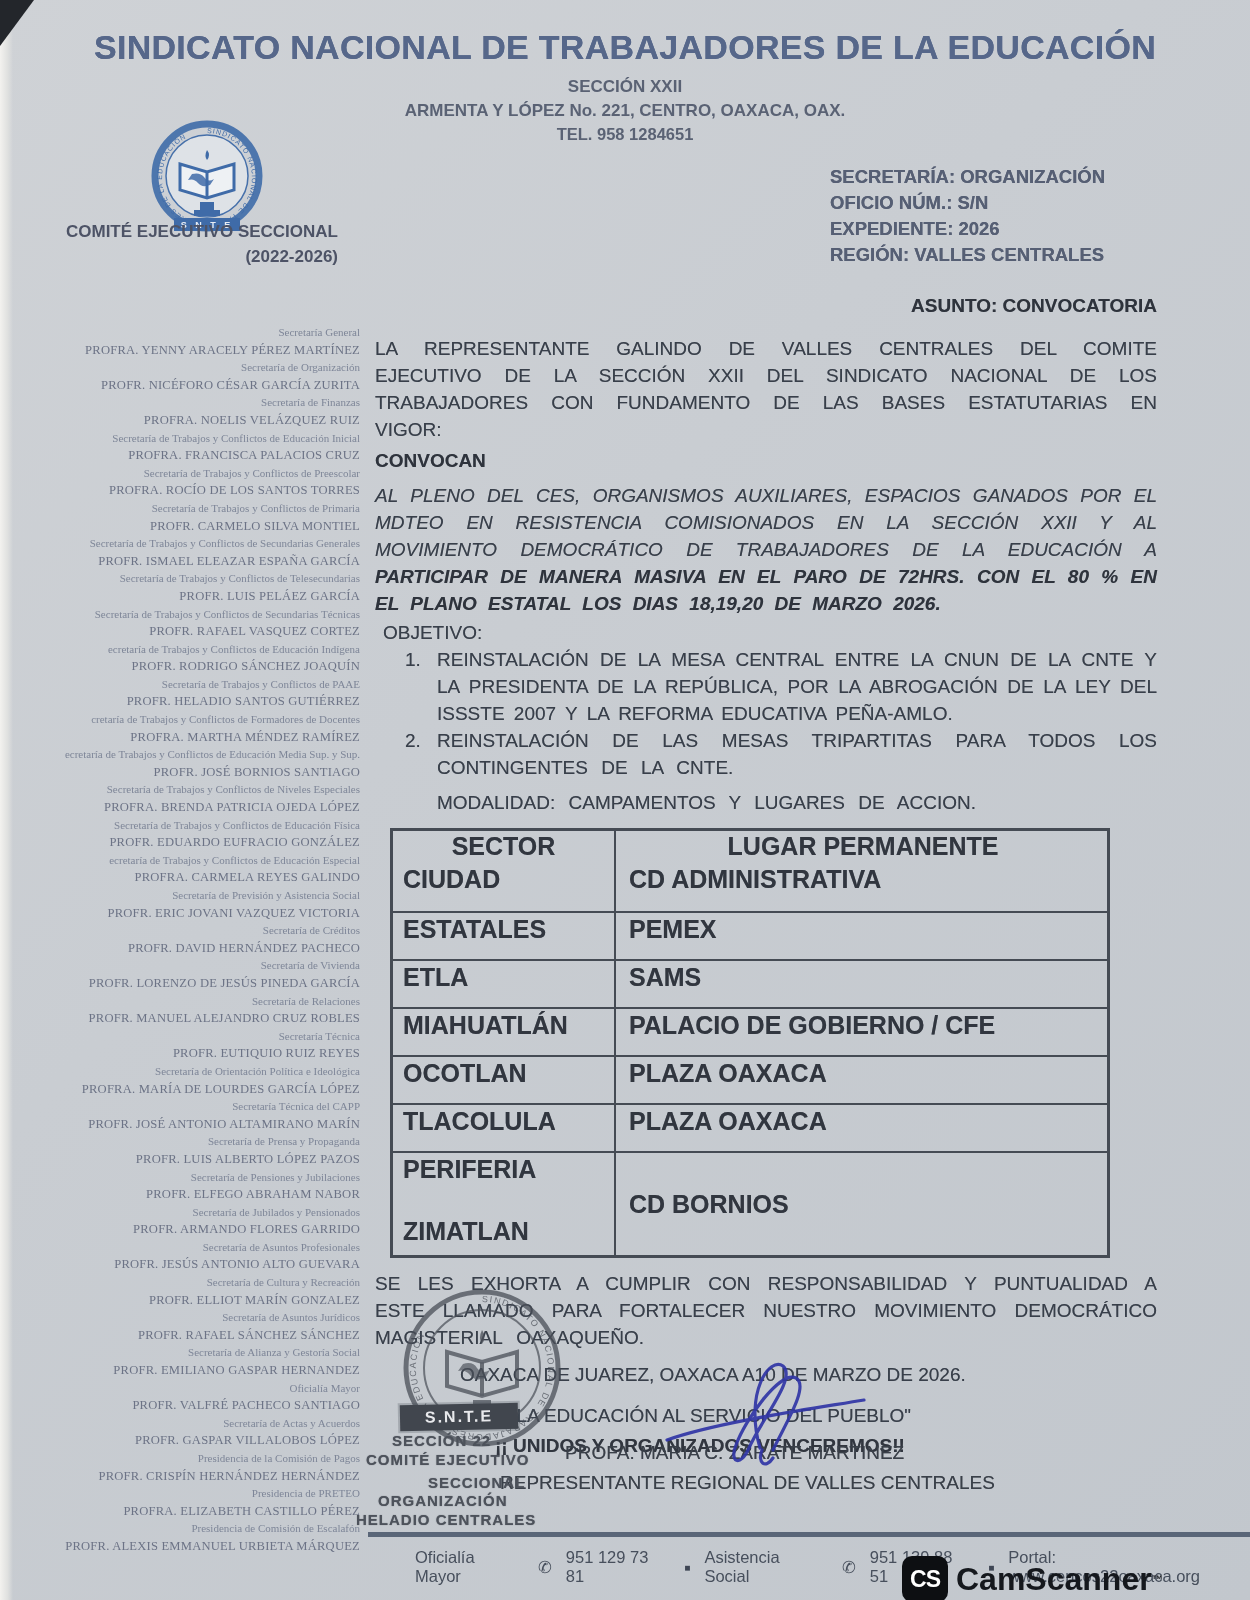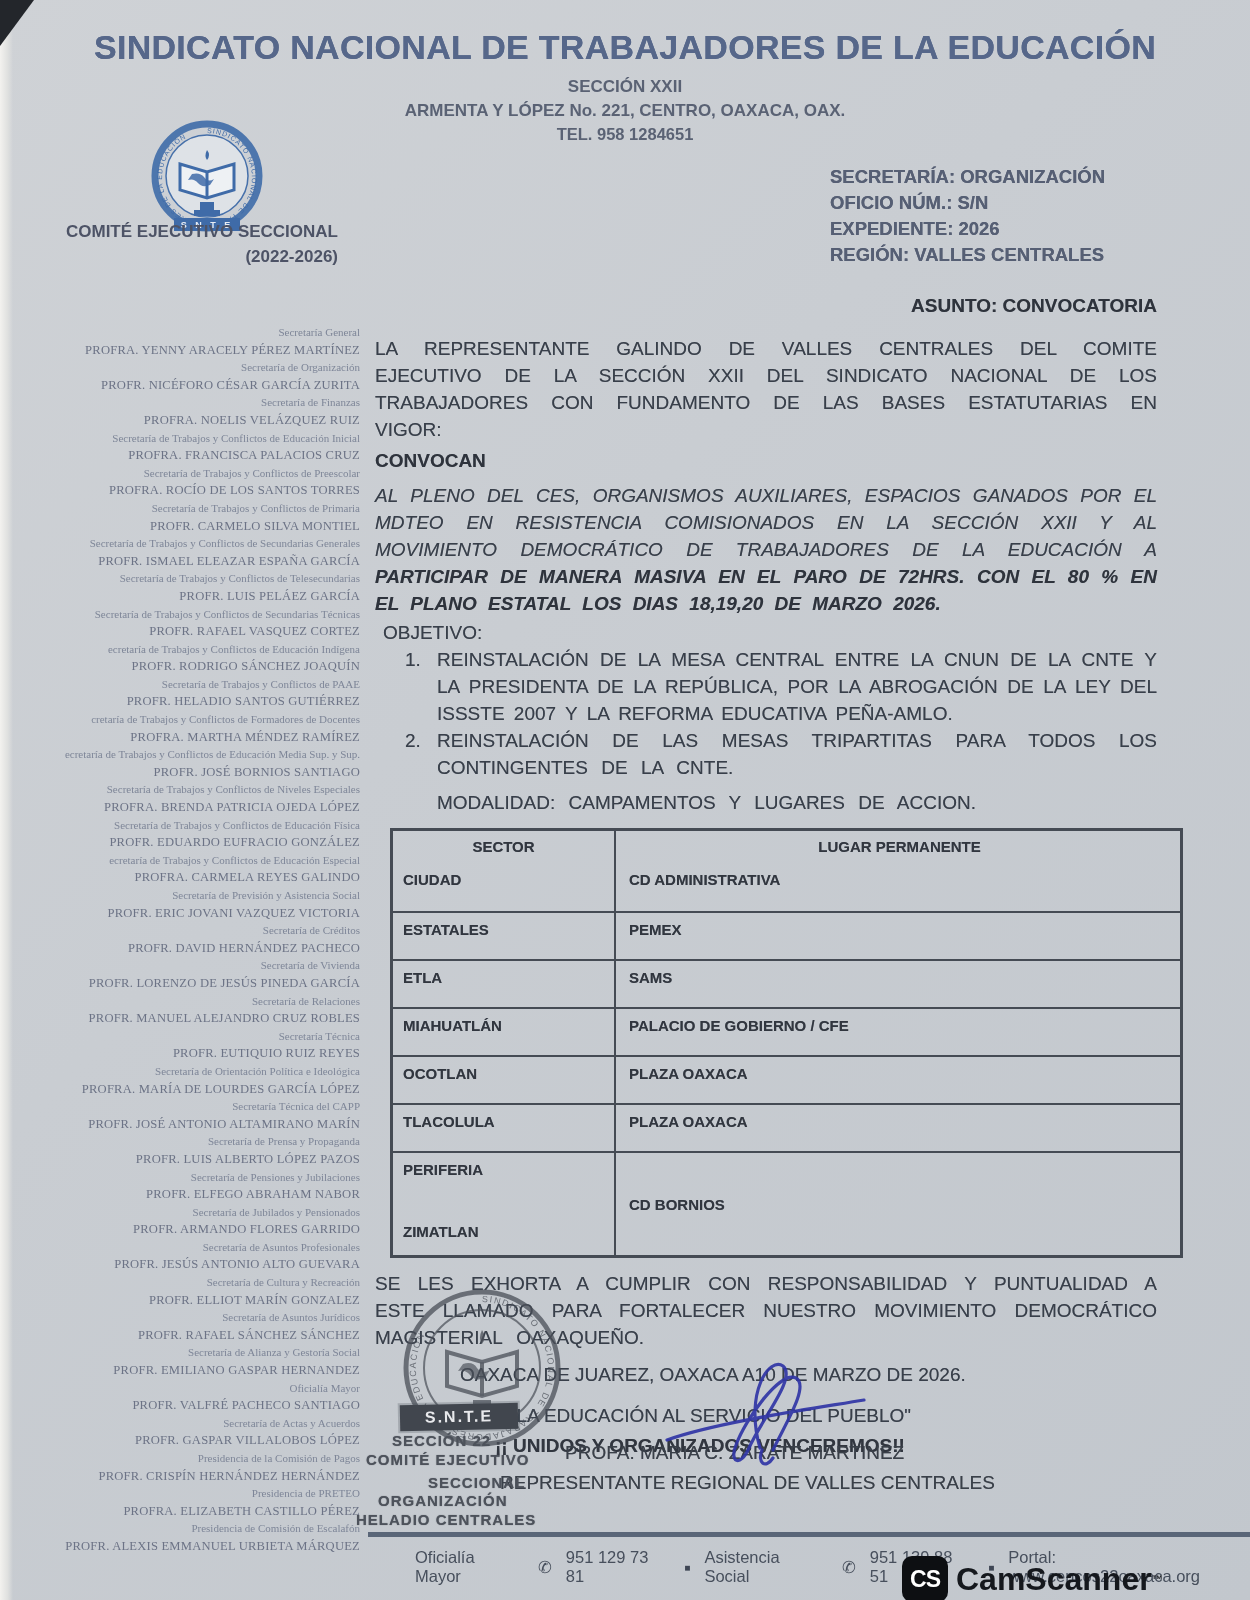--- a/index.html
+++ b/index.html
@@ -46,22 +46,22 @@
   .convocan{margin-top:4px;text-align:left;font-weight:700;color:#2e333c;}
   .p2{margin-top:8px;text-align:justify;word-spacing:6px;font-style:italic;}
   .p2 .bold{font-weight:700;color:#2e333c;}
   .objetivo{margin-top:2px;padding-left:8px;}
   .oli{position:relative;padding-left:62px;text-align:justify;word-spacing:4px;}
   .oli .num{position:absolute;left:30px;}
   .oli.second{word-spacing:8px;}
   .modalidad{margin-top:8px;padding-left:62px;word-spacing:8px;}
 
   
-  .stable{margin-top:12px;margin-left:15px;width:793px;border:3px solid #454b54;box-sizing:border-box;
-    font-weight:700;color:#31363f;font-size:15px;}
+  .stable{margin-top:12px;margin-left:15px;width:720px;border:3px solid #454b54;box-sizing:border-box;
+    font-weight:700;color:#31363f;font-size:25px;}
   .trow{display:flex;border-top:2.5px solid #454b54;box-sizing:border-box;}
   .trow:first-child{border-top:none;}
   .tcell{box-sizing:border-box;padding:3px 10px;}
   .c-sector{width:223px;border-right:2.5px solid #454b54;}
   .c-lugar{flex:1;padding-left:13px;}
   .thead .tcell{text-align:center;min-height:30px;padding-top:2px;}
   .tbody-row{min-height:48px;}
   .tbody-row.tall{min-height:104px;}
   .tbody-row.tall .c-sector{display:flex;flex-direction:column;justify-content:space-between;padding-bottom:10px;}
   .tbody-row.tall .c-lugar{display:flex;align-items:center;}

